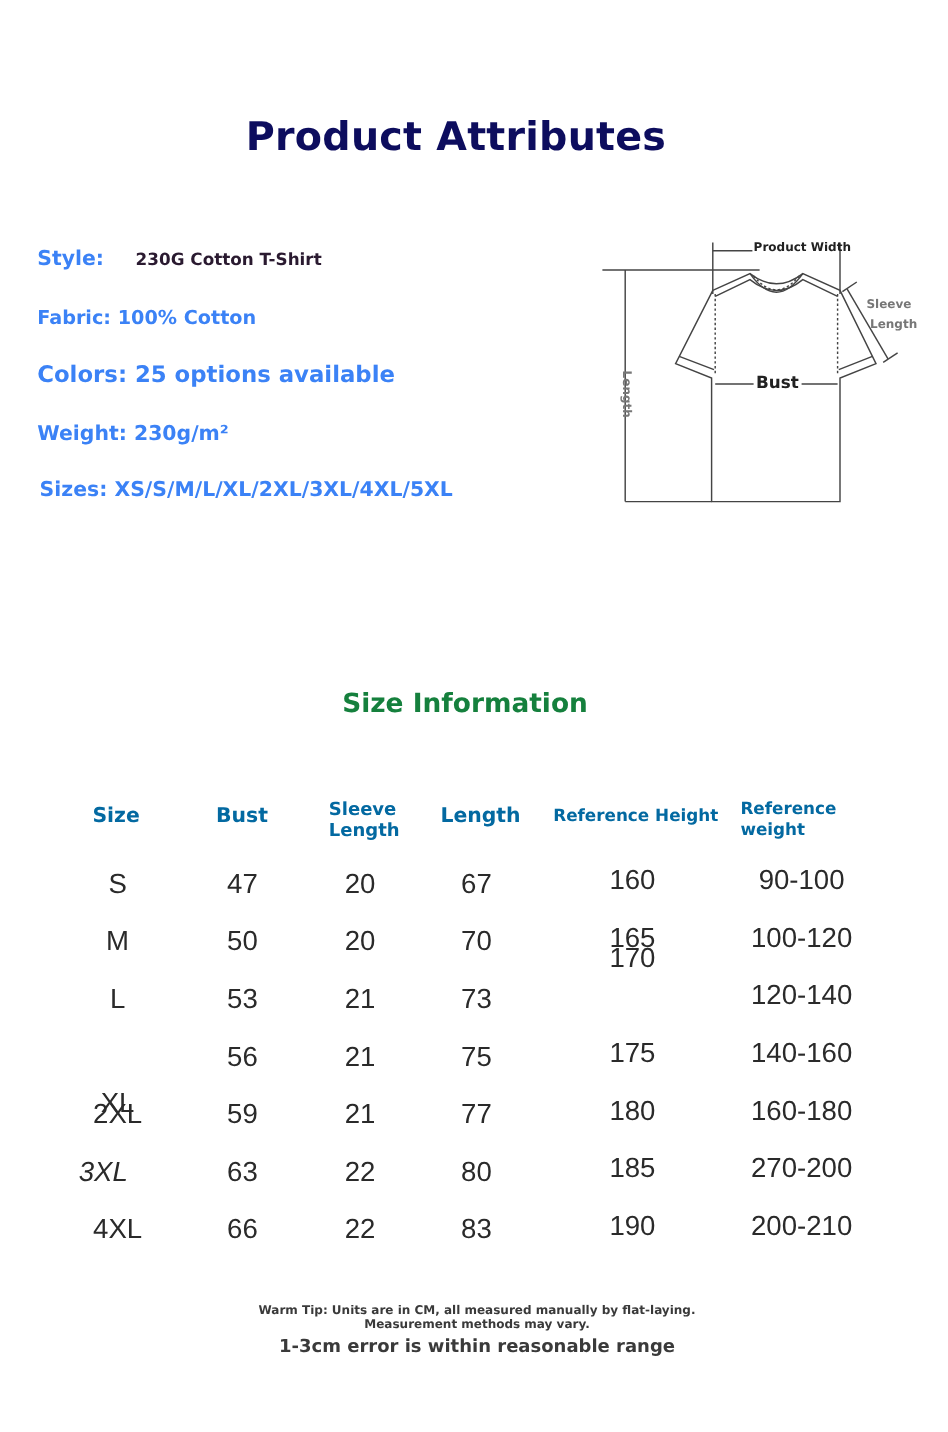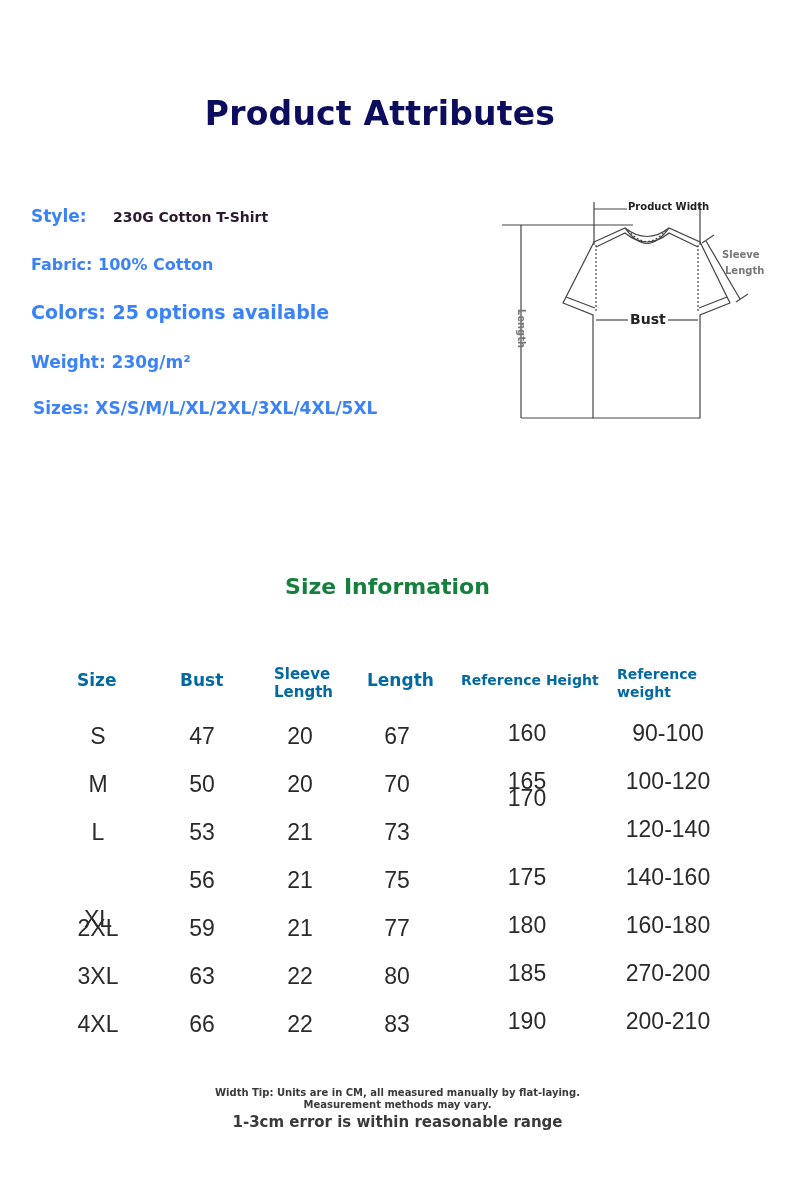--- a/index.html
+++ b/index.html
@@ -119,31 +119,31 @@
   </div>
   <div>
     <div class="abs cell" style="left:68px; width:60px; top:915px;">2XL</div>
     <div class="abs cell" style="left:172px; width:60px; top:915px;">59</div>
     <div class="abs cell" style="left:270px; width:60px; top:915px;">21</div>
     <div class="abs cell" style="left:367px; width:60px; top:915px;">77</div>
     <div class="abs cell" style="left:497px; width:60px; top:912px;">180</div>
     <div class="abs cell" style="left:618px; width:100px; top:912px;">160-180</div>
   </div>
   <div>
-    <div class="abs cell" style="left:68px; width:60px; top:963px;">3XL</div>
+    <div class="abs cell" style="left:56px; width:60px; top:963px;font-style:italic;">3XL</div>
     <div class="abs cell" style="left:172px; width:60px; top:963px;">63</div>
     <div class="abs cell" style="left:270px; width:60px; top:963px;">22</div>
     <div class="abs cell" style="left:367px; width:60px; top:963px;">80</div>
     <div class="abs cell" style="left:497px; width:60px; top:960px;">185</div>
     <div class="abs cell" style="left:618px; width:100px; top:960px;">270-200</div>
   </div>
   <div>
     <div class="abs cell" style="left:68px; width:60px; top:1011px;">4XL</div>
     <div class="abs cell" style="left:172px; width:60px; top:1011px;">66</div>
     <div class="abs cell" style="left:270px; width:60px; top:1011px;">22</div>
     <div class="abs cell" style="left:367px; width:60px; top:1011px;">83</div>
     <div class="abs cell" style="left:497px; width:60px; top:1008px;">190</div>
     <div class="abs cell" style="left:618px; width:100px; top:1008px;">200-210</div>
   </div>
 </div>
 
-<div class="abs tip1">Width Tip: Units are in CM, all measured manually by flat-laying. Measurement methods may vary.</div>
+<div class="abs tip1">Warm Tip: Units are in CM, all measured manually by flat-laying. Measurement methods may vary.</div>
 <div class="abs tip2">1-3cm error is within reasonable range</div>
 
 </body></html>

